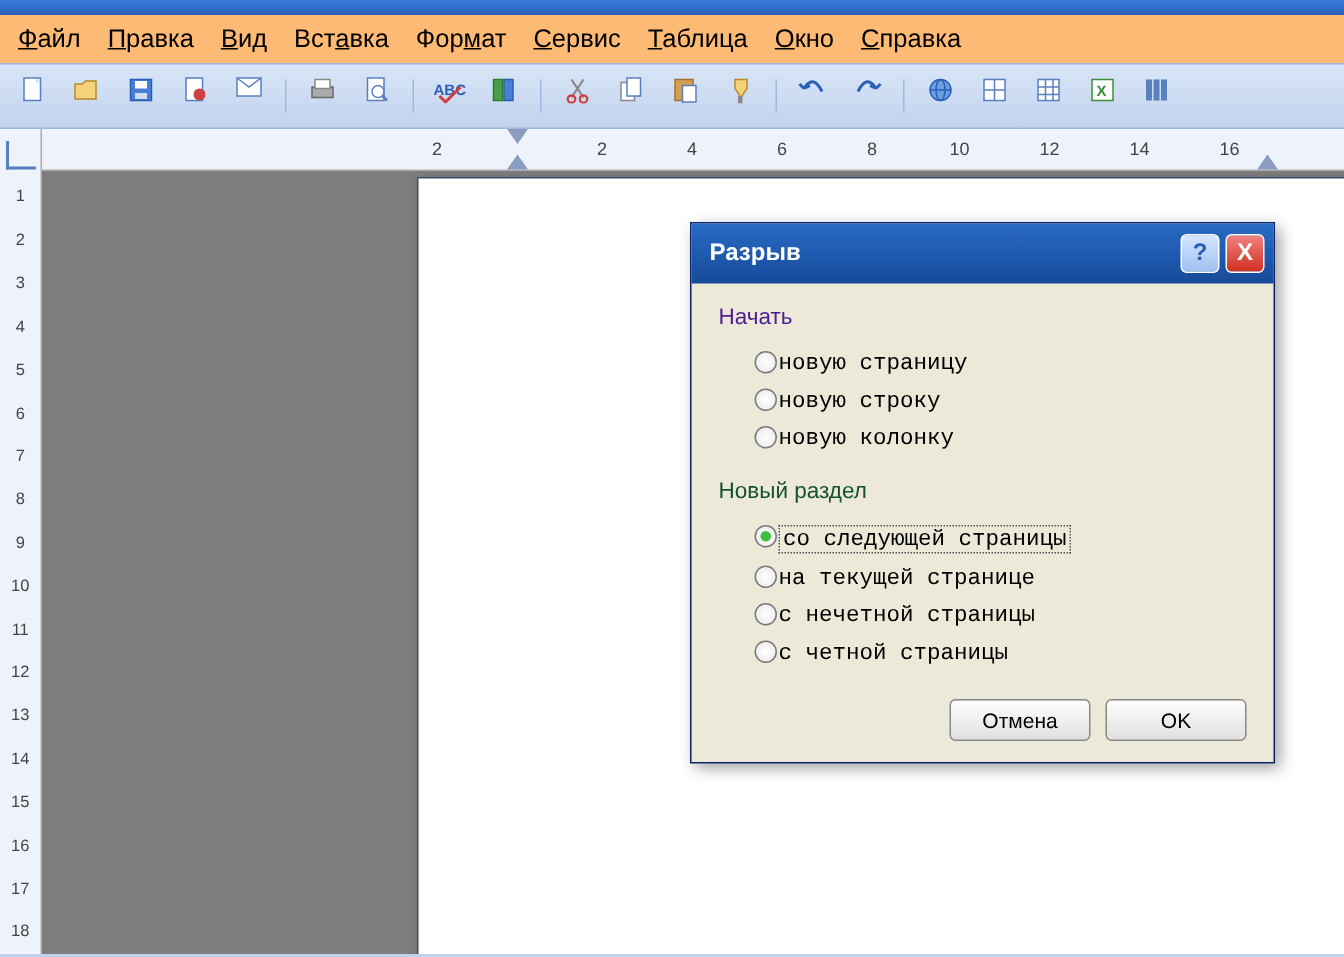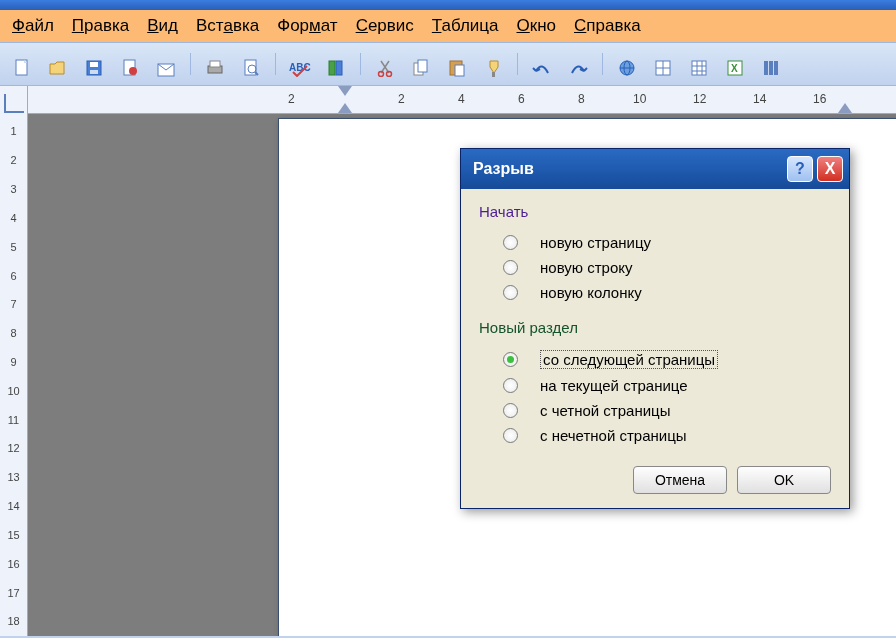--- a/index.html
+++ b/index.html
@@ -33,21 +33,21 @@
     padding: 4px 8px;
     background: linear-gradient(#d9e6f7, #c1d2ee);
     border-top: 1px solid #9fb8e0;
     border-bottom: 1px solid #9fb8e0;
     height: 44px;
   }
   .tb-btn {
     width: 28px;
     height: 28px;
     display: flex;
-    align-items: flex-end;
+    align-items: flex-start;
     justify-content: center;
     border: 1px solid transparent;
     border-radius: 3px;
     cursor: pointer;
   }
   .tb-sep {
     width: 1px;
     height: 22px;
     background: #9fb8e0;
     margin: 0 2px;
@@ -185,23 +185,23 @@
     color: #fff;
     font-size: 16px;
   }
   .dlg-body {
     padding: 14px 18px 14px 18px;
   }
   .grp-label { color: #4c1d95; margin-bottom: 10px; }
   .grp-label.k2 { color: #14532d; margin-top: 14px; margin-bottom: 10px; }
   .radio-row {
     display: flex;
-    align-items: center;
-    gap: 22px;
+    gap: 1px;
     padding: 4px 0 4px 24px;
+    font-family: Liberation Mono, monospace;
   }
   .rdot {
     width: 15px; height: 15px;
     border: 1px solid #7a7a7a;
     border-radius: 50%;
     background: radial-gradient(#fff, #e8e8e8);
     display: flex;
     align-items: center;
     justify-content: center;
     flex-shrink: 0;
@@ -455,25 +455,25 @@
     <div class="radio-row">
       <span class="rdot sel"></span>
       <span class="rlab focus">со следующей страницы</span>
     </div>
     <div class="radio-row">
       <span class="rdot"></span>
       <span class="rlab">на текущей странице</span>
     </div>
     <div class="radio-row">
       <span class="rdot"></span>
+      <span class="rlab">с нечетной страницы</span>
+    </div>
+    <div class="radio-row">
+      <span class="rdot"></span>
       <span class="rlab">с четной страницы</span>
-    </div>
-    <div class="radio-row">
-      <span class="rdot"></span>
-      <span class="rlab">с нечетной страницы</span>
     </div>
 
     <div class="dlg-btns">
       <div class="dlg-btn">Отмена</div>
       <div class="dlg-btn">OK</div>
     </div>
   </div>
 </div>
 
 </body></html>

